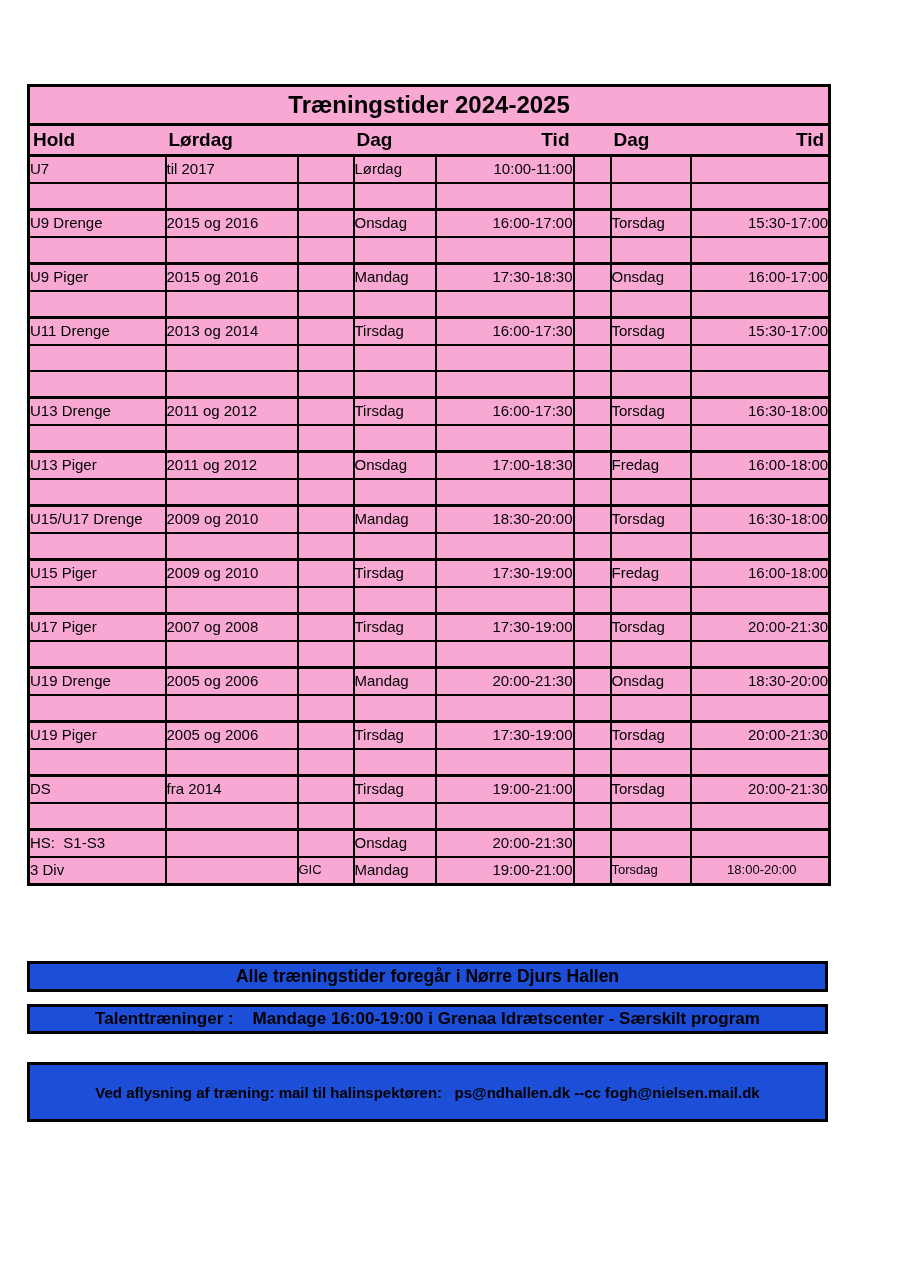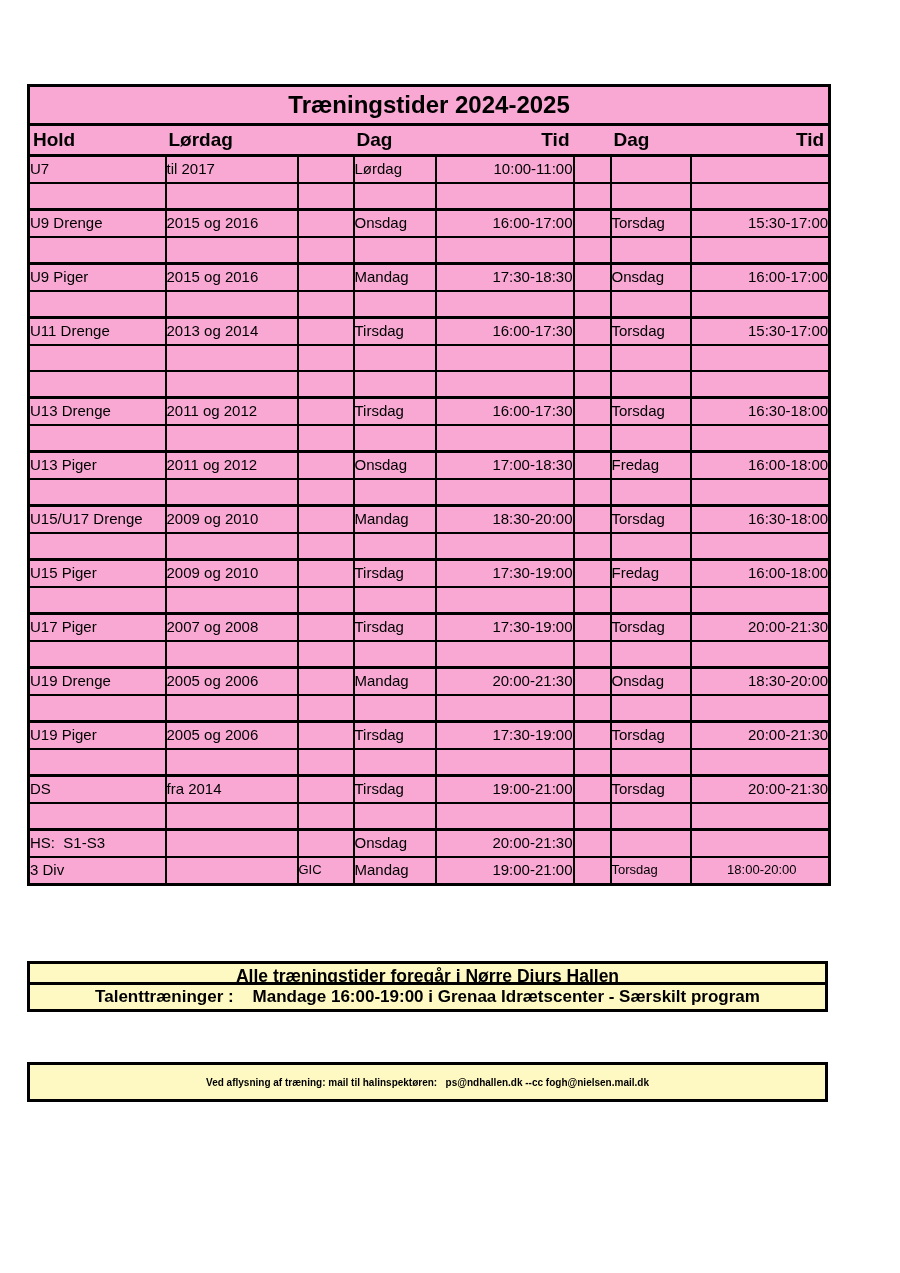--- a/index.html
+++ b/index.html
@@ -82,32 +82,32 @@
     text-align: center;
     padding-left: 4px;
   }
 
   
   .note-box {
     position: absolute;
     left: 27px;
     width: 801px;
     border: 3px solid #000000;
-    background: #fef9c3;
+    background: #1d4ed8;
     box-sizing: border-box;
     display: flex;
     align-items: center;
     justify-content: center;
     font-weight: bold;
     white-space: pre;
     text-align: center;
   }
   .note-venue   { top: 961px;  height: 31px; font-size: 17.5px; }
-  .note-talent  { top: 982px; height: 30px; font-size: 17px;  }
-  .note-cancel  { top: 1062px; height: 40px; font-size: 10px;  }
+  .note-talent  { top: 1004px; height: 30px; font-size: 17px;  }
+  .note-cancel  { top: 1062px; height: 60px; font-size: 15px;  }
 </style>
 </head>
 <body>
 
 <div class="page">
 
   <table class="schedule">
     <colgroup>
       <col style="width:137px">
       <col style="width:132px">

